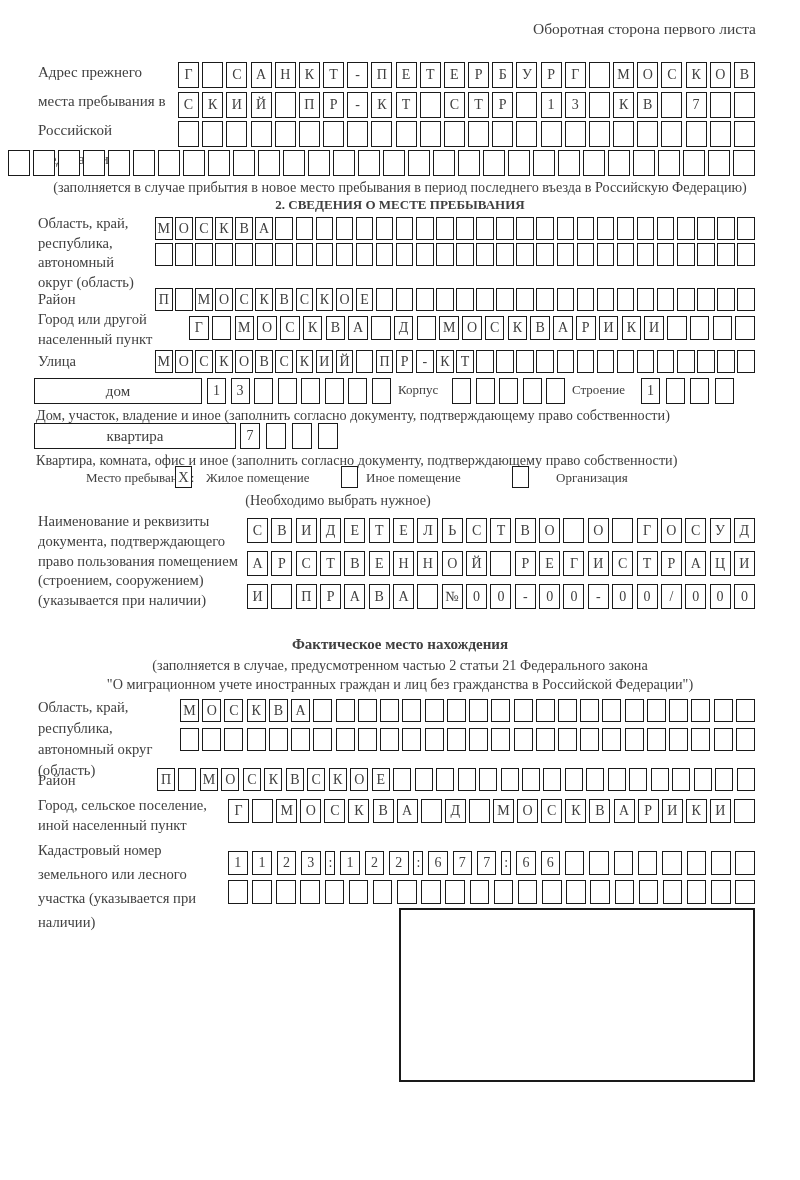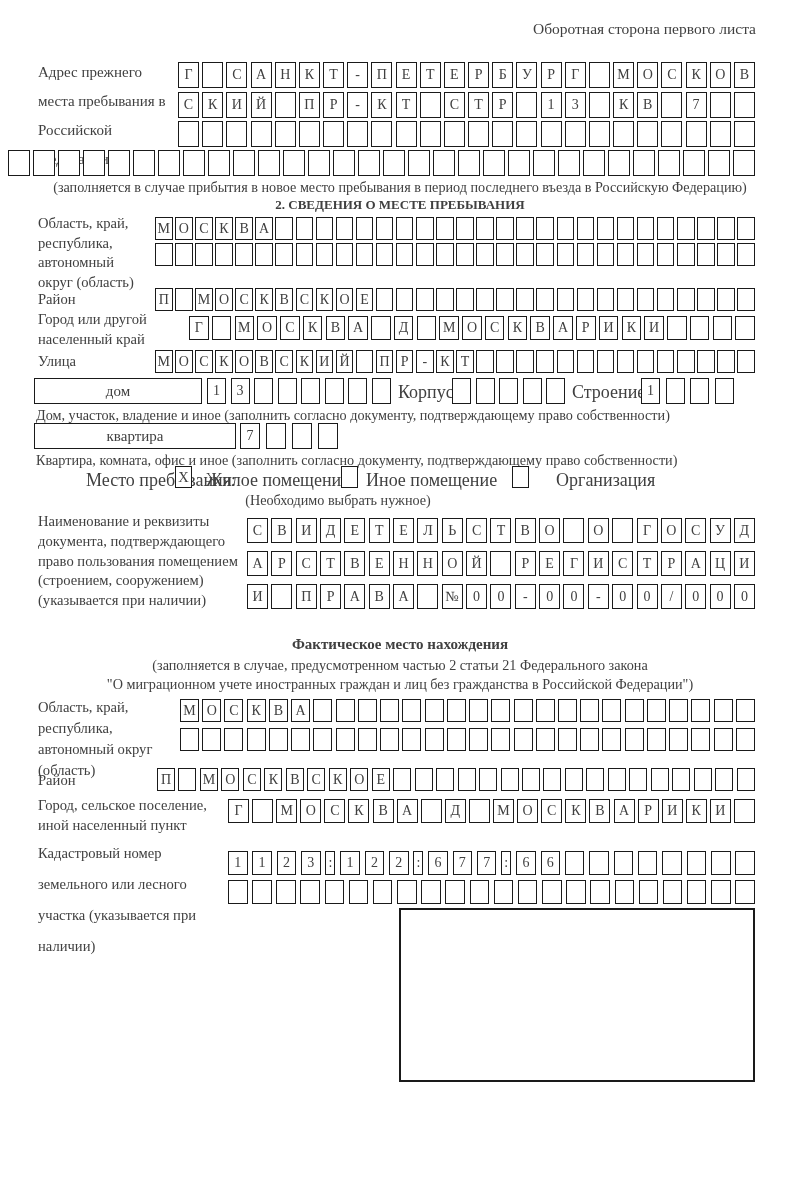--- a/index.html
+++ b/index.html
@@ -10,21 +10,21 @@
   .lbl-wide{line-height:29px;font-size:15px;}
   .cellrow{position:absolute;display:flex;justify-content:space-between;}
   .cell{flex:0 0 var(--cw,21px);height:var(--ch,26px);border:1.6px solid #1a1a1a;
         background:#fff;display:flex;align-items:center;justify-content:center;
         font-size:14px;box-sizing:border-box;}
   .cell-narrow{flex-basis:10px;}
   .note{position:absolute;text-align:center;font-size:14.2px;}
   .sect-title{position:absolute;text-align:center;font-weight:bold;font-size:13px;}
   .widebox{position:absolute;border:1.6px solid #1a1a1a;box-sizing:border-box;
         display:flex;align-items:center;justify-content:center;font-size:15px;background:#fff;}
-  .inline-lbl{position:absolute;font-size:18px;}
+  .inline-lbl{position:absolute;font-size:13px;}
   .chk{position:absolute;width:17px;height:22px;border:1.6px solid #1a1a1a;box-sizing:border-box;
         display:flex;align-items:center;justify-content:center;font-size:14.5px;background:#fff;}
   .stampbox{position:absolute;border:2px solid #1a1a1a;background:#fff;box-sizing:border-box;}
   .stampnote{position:absolute;text-align:center;font-size:14.3px;line-height:18.5px;}
 </style>
 </head>
 <body>
 
 <div class="page">
 
@@ -238,21 +238,21 @@
       <span class="cell"></span>
       <span class="cell"></span>
       <span class="cell"></span>
       <span class="cell"></span>
       <span class="cell"></span>
       <span class="cell"></span>
       <span class="cell"></span>
       <span class="cell"></span>
     </div>
 
-  <div class="lbl" style="left:38px;top:310px;width:128px;">Город или другой населенный край</div>
+  <div class="lbl" style="left:38px;top:310px;width:128px;">Город или другой населенный пункт</div>
   <div class="cellrow" style="left:189px;top:316px;width:566px;--cw:19.5px;--ch:24px;">
       <span class="cell">Г</span>
       <span class="cell"></span>
       <span class="cell">М</span>
       <span class="cell">О</span>
       <span class="cell">С</span>
       <span class="cell">К</span>
       <span class="cell">В</span>
       <span class="cell">А</span>
       <span class="cell"></span>
@@ -538,21 +538,21 @@
       <span class="cell">К</span>
       <span class="cell">В</span>
       <span class="cell">А</span>
       <span class="cell">Р</span>
       <span class="cell">И</span>
       <span class="cell">К</span>
       <span class="cell">И</span>
       <span class="cell"></span>
     </div>
 
-  <div class="lbl" style="left:38px;top:838px;width:170px;line-height:31px;">Кадастровый номер земельного или лесного участка (указывается при наличии)</div>
+  <div class="lbl" style="left:38px;top:838px;width:170px;line-height:24px;">Кадастровый номер земельного или лесного участка (указывается при наличии)</div>
   <div class="cellrow" style="left:228px;top:851px;width:527px;--cw:19.5px;--ch:24px;">
       <span class="cell">1</span>
       <span class="cell">1</span>
       <span class="cell">2</span>
       <span class="cell">3</span>
       <span class="cell cell-narrow">:</span>
       <span class="cell">1</span>
       <span class="cell">2</span>
       <span class="cell">2</span>
       <span class="cell cell-narrow">:</span>

